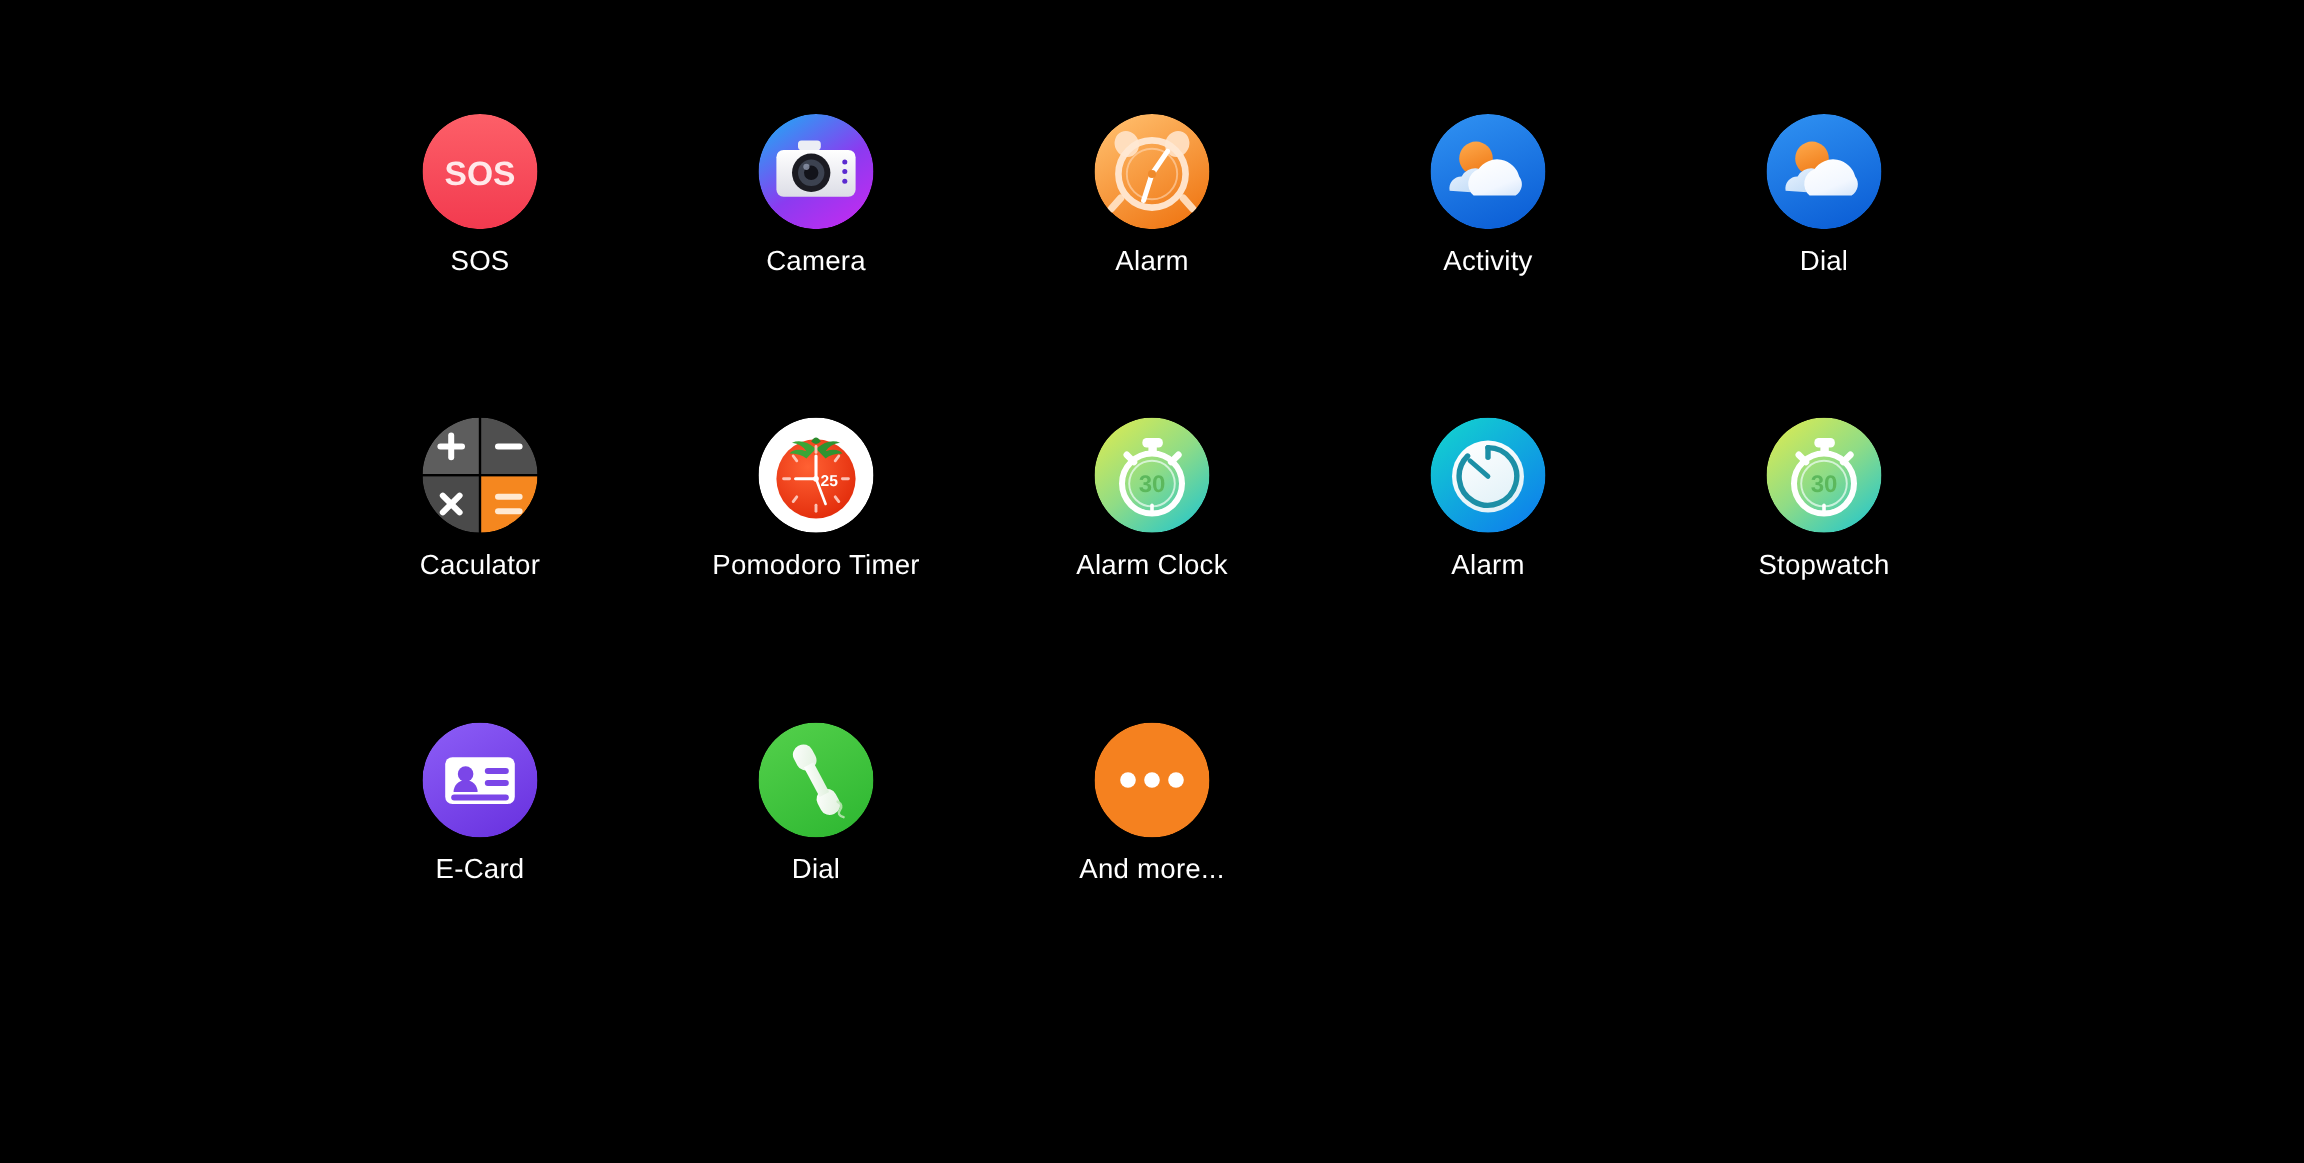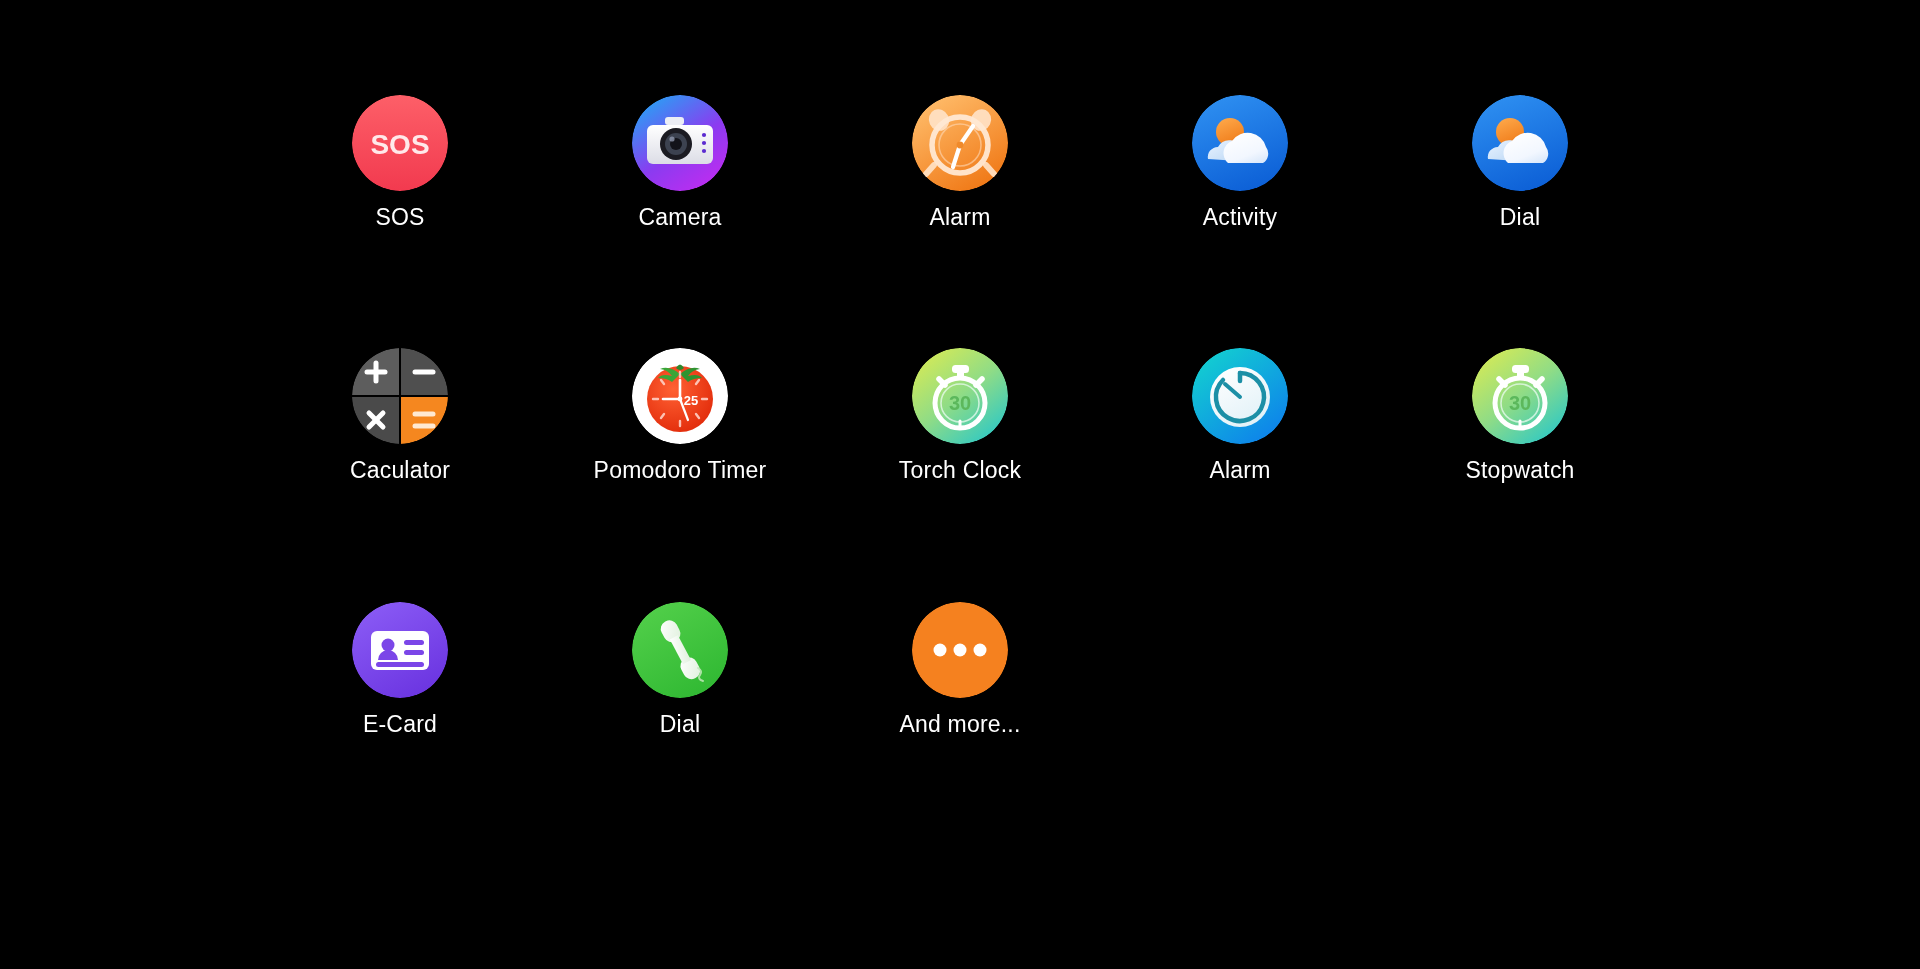--- a/index.html
+++ b/index.html
@@ -245,21 +245,21 @@
           <rect x="40" y="17" width="17" height="8" rx="3.5" fill="#ffffff"></rect>
           <rect x="45" y="23" width="7" height="7" fill="#ffffff"></rect>
           <line x1="27" y1="31" x2="33" y2="37" stroke="#ffffff" stroke-width="5.5" stroke-linecap="round"></line>
           <line x1="70" y1="31" x2="64" y2="37" stroke="#ffffff" stroke-width="5.5" stroke-linecap="round"></line>
           <circle cx="48" cy="55" r="25" fill="none" stroke="#ffffff" stroke-width="5"></circle>
           <circle cx="48" cy="55" r="19" fill="none" stroke="#eafbf0" stroke-width="1.6" opacity="0.75"></circle>
           <line x1="48" y1="73" x2="48" y2="78" stroke="#ffffff" stroke-width="3" stroke-linecap="round"></line>
           <text x="48" y="62" text-anchor="middle" fill="#5cb85c" font-family="Liberation Sans, sans-serif" font-size="20" font-weight="bold">30</text>
         </svg>
       </div>
-      <div class="label">Torch Clock</div>
+      <div class="label">Alarm Clock</div>
     </div>
 
     <div class="app">
       <div class="icon">
         <svg viewBox="0 0 96 96">
           <defs>
             <linearGradient id="tmBg" x1="0.1" y1="0" x2="0.9" y2="1">
               <stop offset="0%" stop-color="#13d3cf"></stop>
                 <stop offset="100%" stop-color="#0d7ced"></stop>
             </linearGradient>

